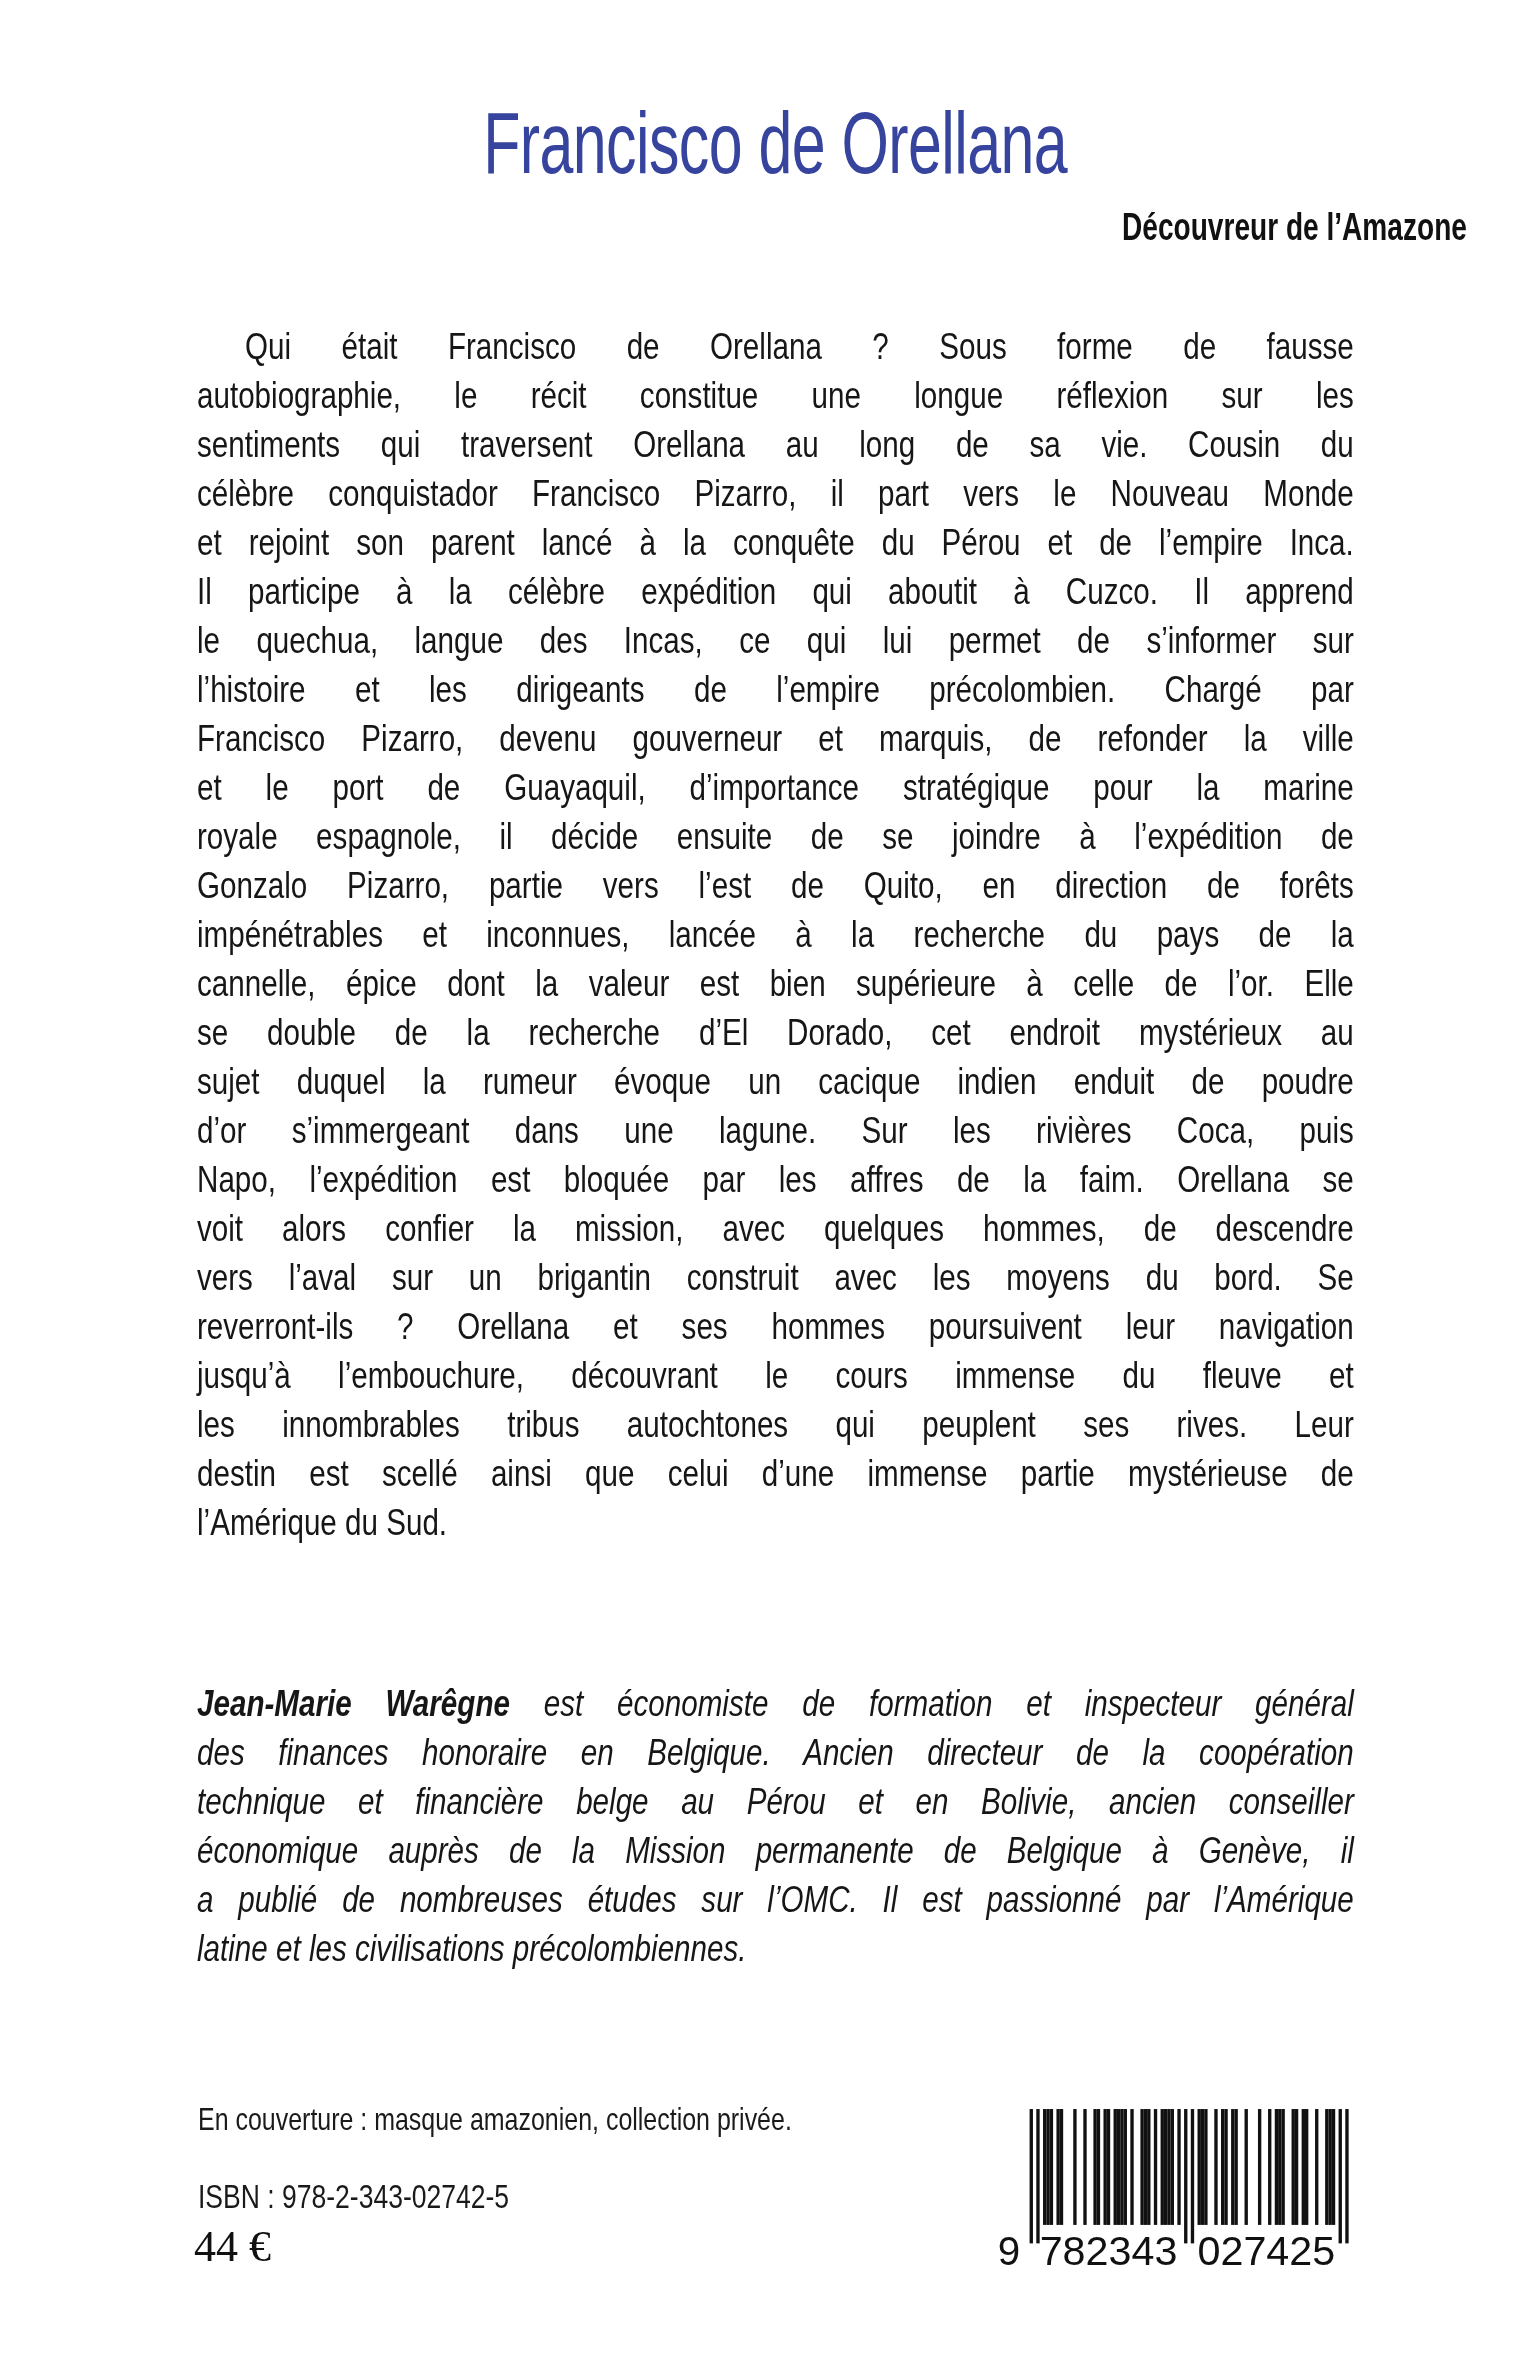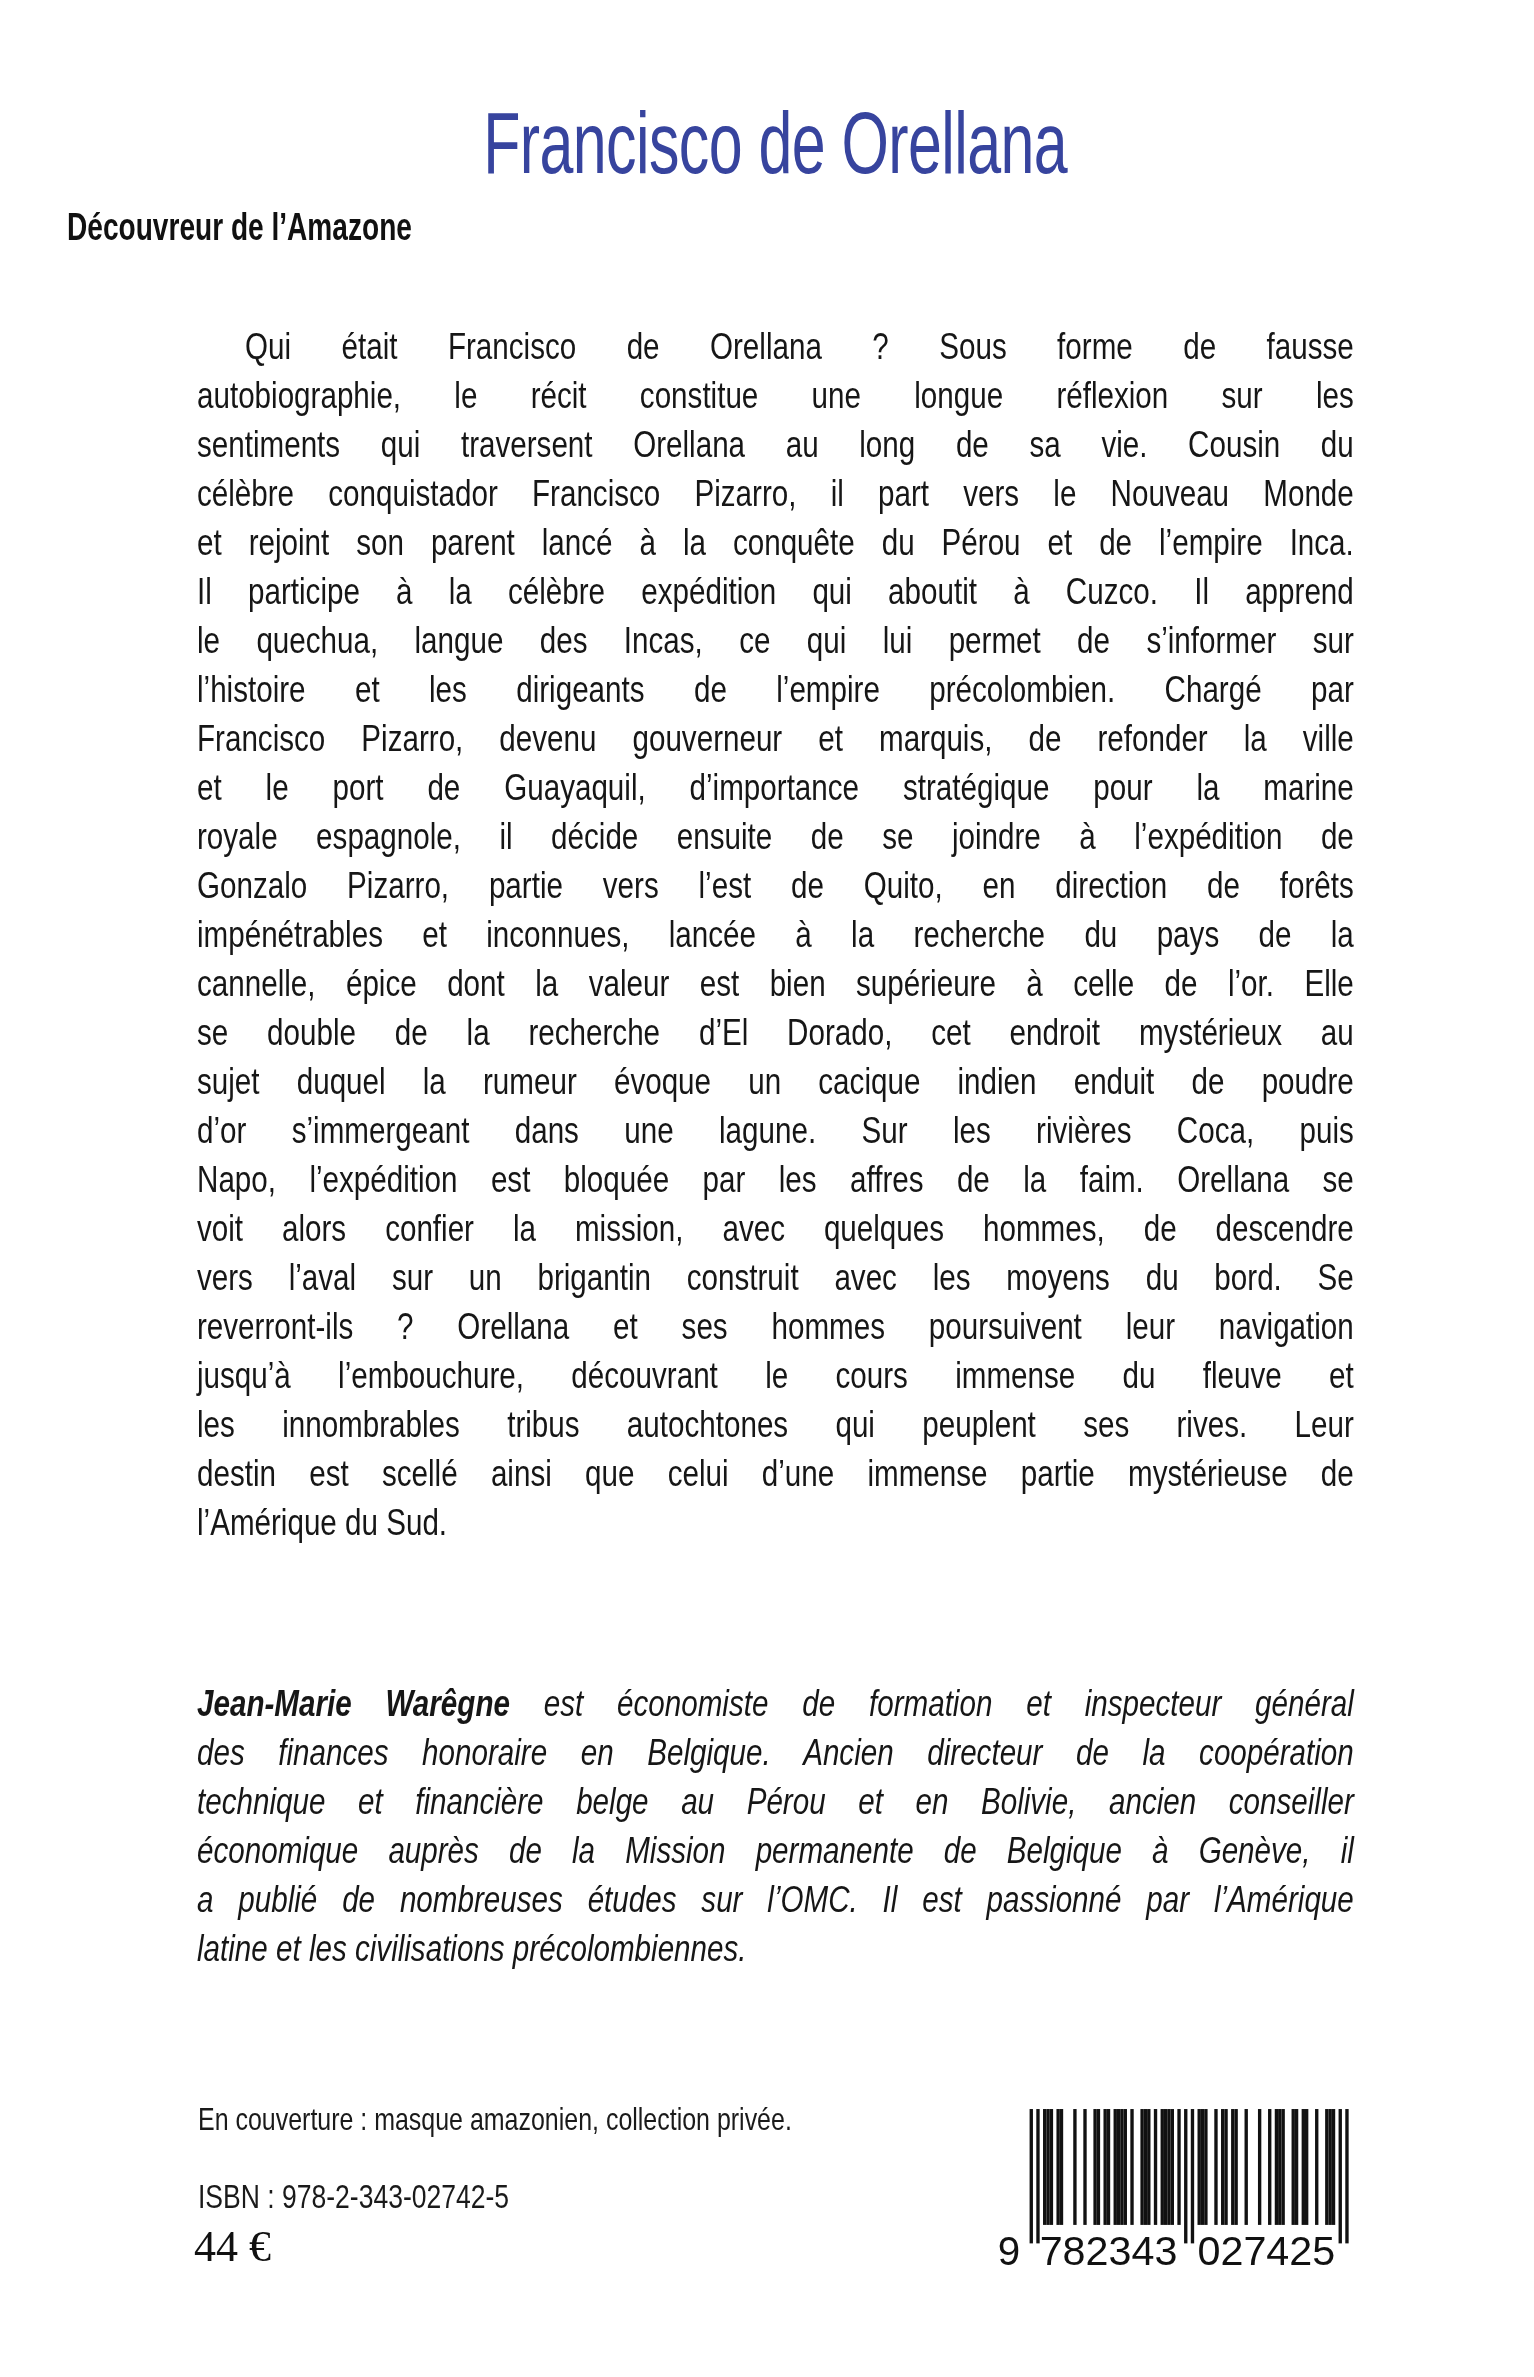--- a/index.html
+++ b/index.html
@@ -14,21 +14,21 @@
   }
   
   .title-wrap{position:absolute;top:97px;left:8px;width:100%;text-align:center;}
   .title{
     display:inline-block;
     font-size:87px;line-height:1.05;font-weight:normal;
     letter-spacing:-0.8px;white-space:nowrap;
     transform:scaleX(0.70);transform-origin:center top;
     color:#37449e;
   }
-  .subtitle-wrap{position:absolute;top:207px;left:0;width:100%;text-align:left;}
+  .subtitle-wrap{position:absolute;top:207px;left:0;width:100%;text-align:right;}
   .subtitle{
     display:inline-block;
     font-size:39px;font-weight:bold;line-height:1.05;white-space:nowrap;
     transform:scaleX(0.72);transform-origin:center top;
     color:#111;
   }
   
   .colblock{
     position:absolute;left:197px;width:1446px;
     transform:scaleX(0.80);transform-origin:left top;

